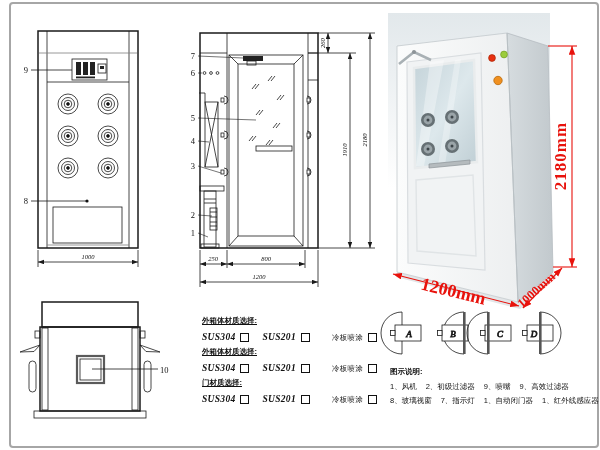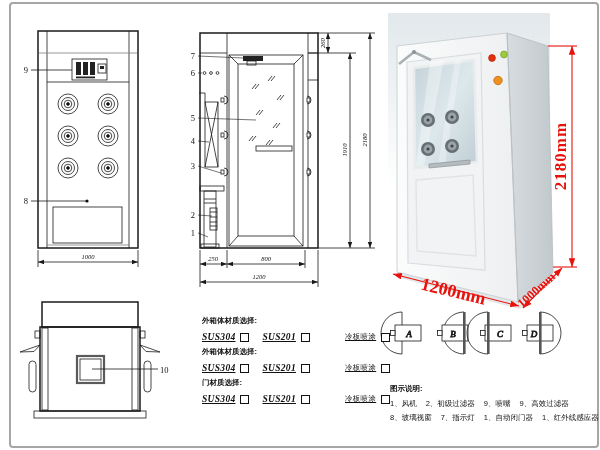--- a/index.html
+++ b/index.html
@@ -13,28 +13,28 @@
   svg text{fill:#111;}
   text.co{font:8.5px "Liberation Serif","DejaVu Serif",serif;}
   text.dim{font:italic 6.5px "Liberation Serif","DejaVu Serif",serif;}
   text.abcd{font:italic 9px "Liberation Serif","DejaVu Serif",serif;}
   text.rdimv{font:bold 17px "Liberation Serif","DejaVu Serif",serif;fill:#e8120c;letter-spacing:1px;}
   text.rdimw{font:bold 18px "Liberation Serif","DejaVu Serif",serif;fill:#e8120c;}
   text.rdimd{font:bold 12.5px "Liberation Serif","DejaVu Serif",serif;fill:#e8120c;}
   .rln{stroke:#e8120c;stroke-width:1.1;fill:none;}
 
   .mat{position:absolute;left:202px;top:312px;width:192px;}
-  .mlabel{font:600 7.5px/1 "Liberation Sans","DejaVu Sans",sans-serif;margin:5px 0 8px;}
+  .mlabel{font:600 7.5px/1 "Liberation Sans","DejaVu Sans",sans-serif;margin:5px 0 8px;text-decoration:underline;}
   .mrow{display:flex;align-items:center;margin:0 0 6px;
         font:italic 600 9.5px/1 "Liberation Serif","DejaVu Serif",serif;letter-spacing:.3px;}
-  .mopt{display:flex;margin-right:13px;text-decoration:underline;}
-  .mopt.cn{font:7.5px/1 "Liberation Sans","DejaVu Sans",sans-serif;margin-left:22px;margin-right:0;}
+  .mopt{display:flex;align-items:center;margin-right:13px;}
+  .mopt.cn{font:7.5px/1 "Liberation Sans","DejaVu Sans",sans-serif;margin-left:9px;margin-right:0;}
   .box{width:7px;height:7px;border:1.2px solid #111;margin-left:5px;background:#fff;}
 
-  .leg{position:absolute;left:390px;top:382px;width:202px;
+  .leg{position:absolute;left:390px;top:365px;width:202px;
        font:7.5px/1.95 "Liberation Sans","DejaVu Sans",sans-serif;}
   .ltitle{font-weight:700;}
   .lrow{display:flex;gap:9px;white-space:nowrap;}
 </style>
 </head>
 <body>
 
 <div id="stage">
 <div id="frame"></div>
 

